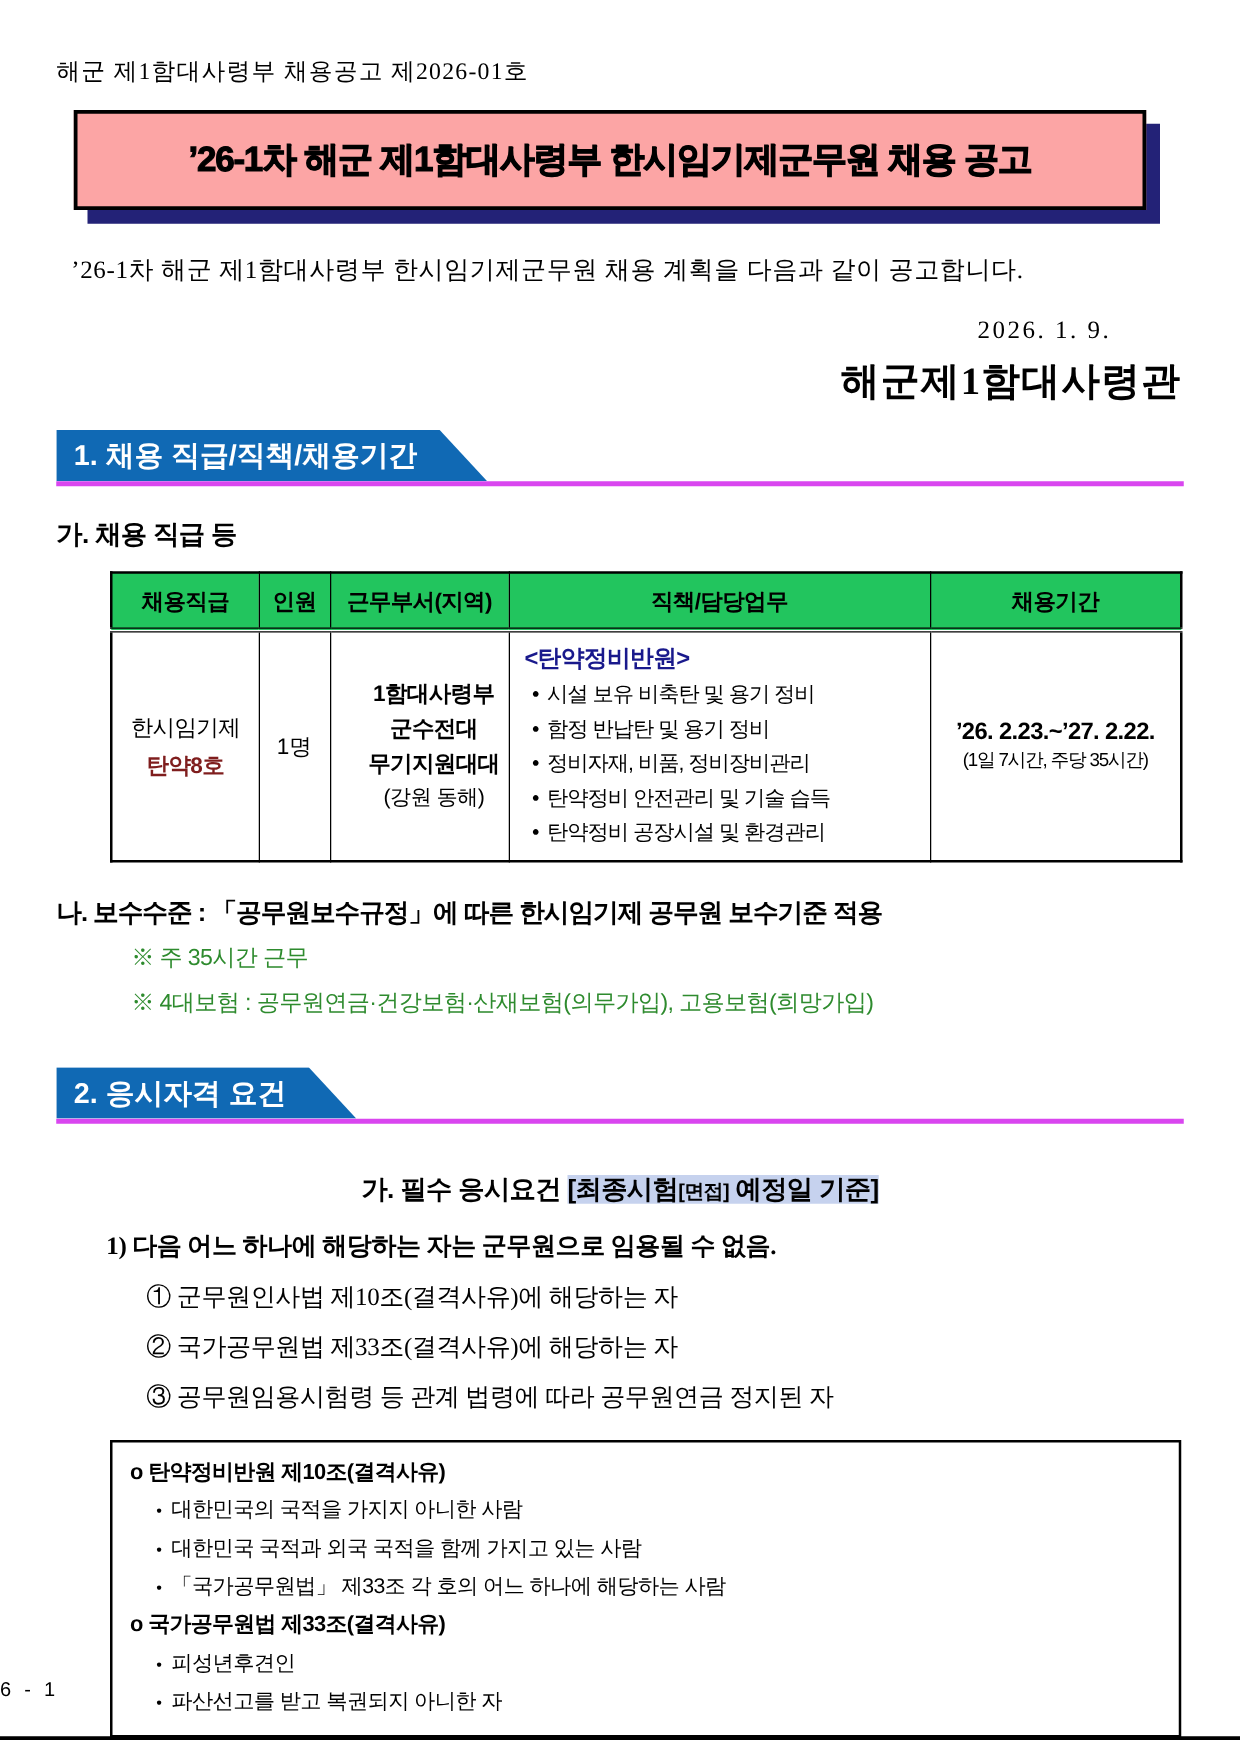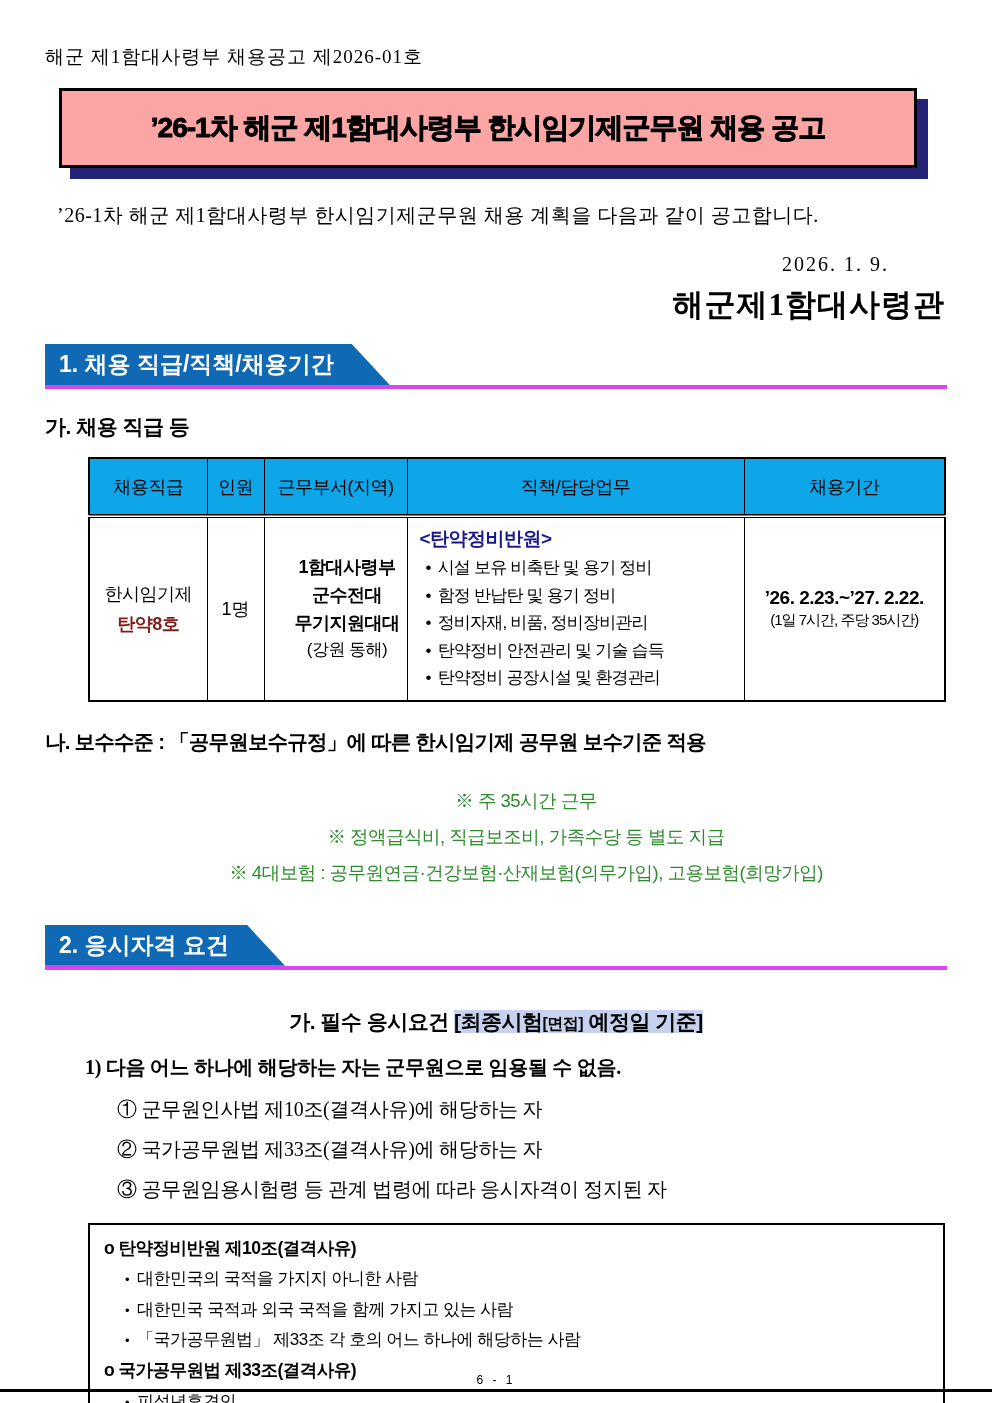--- a/index.html
+++ b/index.html
@@ -68,25 +68,25 @@
   }
   
   table.recruit {
     margin:16px 0 0 43px;
     width:856px;
     border-collapse:collapse;
     border:2px solid #000;
     table-layout:fixed;
   }
   table.recruit th {
-    background:#0ea5e9;
+    background:#22c55e;
     border:1px solid #000;
     border-bottom:4px double #000;
-    font-size:18px; font-weight:400;
-    height:58px; text-align:center;
+    font-size:18px; font-weight:700;
+    height:46px; text-align:center;
     letter-spacing:-0.5px;
   }
   table.recruit td {
     border:1px solid #000;
     font-size:18px;
     vertical-align:middle;
     height:182px;
   }
   .c-grade,.c-count,.c-dept,.c-period { text-align:center; }
   .grade-l1 { display:block; letter-spacing:-0.5px; }
@@ -98,21 +98,21 @@
   .duty-list { list-style:none; margin-top:2px; }
   .duty-list li {
     font-size:17px; line-height:1.62; letter-spacing:-0.8px;
     padding-left:20px; text-indent:-14px;
   }
   .duty-list li::before { content:"•"; margin-right:7px; }
   .period-l1 { display:block; font-weight:700; font-size:19px; letter-spacing:-0.5px; }
   .period-l2 { display:block; font-size:15px; margin-top:2px; letter-spacing:-1px; }
   
   .sub-heading-b { margin-top:26px; font-size:20.5px; font-weight:700; letter-spacing:-0.8px; }
-  .notes { margin-top:27px; padding-left:60px;text-align:center; }
+  .notes { margin-top:4px; padding-left:60px; }
   .note-line { color:#2e8b2e; font-size:18.5px; line-height:1.95; letter-spacing:-0.5px; }
   
   .req-heading { margin-top:38px; font-size:21px; font-weight:700; letter-spacing:-0.5px;text-align:center; }
   .req-highlight { background:#c6d2ee; }
   .req-small { font-size:16px; }
   .law-intro {
     margin-top:18px; padding-left:40px;
     font-family:"Liberation Serif", serif;
     font-size:20px; font-weight:700; letter-spacing:-0.3px;
   }
@@ -130,23 +130,23 @@
   }
   .law-box .group-title { font-size:17.5px; font-weight:700; line-height:1.8; letter-spacing:-0.5px; }
   .law-box ul { list-style:none; padding-left:14px; }
   .law-box ul li {
     font-size:17px; line-height:1.78; letter-spacing:-0.5px;
     padding-left:20px; text-indent:-13px;
   }
   .law-box ul li::before { content:"•"; margin-right:8px; font-size:13px; }
   
   .page-number {
-    position:absolute; left:0; right:0; bottom:16px;
-    text-align:center;
-    font-size:12px; letter-spacing:3px;
+    position:absolute; left:0; right:0; bottom:41px;
+    text-align:left;
+    font-size:16px; letter-spacing:3px;
   }
   .bottom-rule {
     position:absolute; left:0; right:0; bottom:11px;
     height:3px; background:#000;
   }
 </style>
 </head>
 <body>
 
 <div class="page">
@@ -211,37 +211,36 @@
           <span class="period-l1">’26. 2.23.~’27. 2.22.</span>
           <span class="period-l2">(1일 7시간, 주당 35시간)</span>
         </td>
       </tr>
     </tbody>
   </table>
 
   <div class="sub-heading-b">나. 보수수준 : 「공무원보수규정」에 따른 한시임기제 공무원 보수기준 적용</div>
   <div class="notes">
     <div class="note-line">※ 주 35시간 근무</div>
-    <div class="note-line">※ 정액급식비, 직급보조비, 가족수당 등 별도 지급</div>
     <div class="note-line">※ 4대보험 : 공무원연금·건강보험·산재보험(의무가입), 고용보험(희망가입)</div>
   </div>
 
   <div class="section-head s2">
     <div class="section-banner">2. 응시자격 요건</div>
   </div>
 
   <div class="req-heading">
     <span>가. 필수 응시요건 </span><span class="req-highlight"><span>[최종시험</span><span class="req-small">[면접]</span><span> 예정일 기준]</span></span>
   </div>
 
   <div class="law-intro">1) 다음 어느 하나에 해당하는 자는 군무원으로 임용될 수 없음.</div>
   <ul class="law-list">
     <li>① 군무원인사법 제10조(결격사유)에 해당하는 자</li>
     <li>② 국가공무원법 제33조(결격사유)에 해당하는 자</li>
-    <li>③ 공무원임용시험령 등 관계 법령에 따라 응시자격이 정지된 자</li>
+    <li>③ 공무원임용시험령 등 관계 법령에 따라 공무원연금 정지된 자</li>
   </ul>
 
   <div class="law-box">
     <div class="group-title">o 탄약정비반원 제10조(결격사유)</div>
     <ul>
       <li>대한민국의 국적을 가지지 아니한 사람</li>
       <li>대한민국 국적과 외국 국적을 함께 가지고 있는 사람</li>
       <li>「국가공무원법」 제33조 각 호의 어느 하나에 해당하는 사람</li>
     </ul>
     <div class="group-title">o 국가공무원법 제33조(결격사유)</div>

